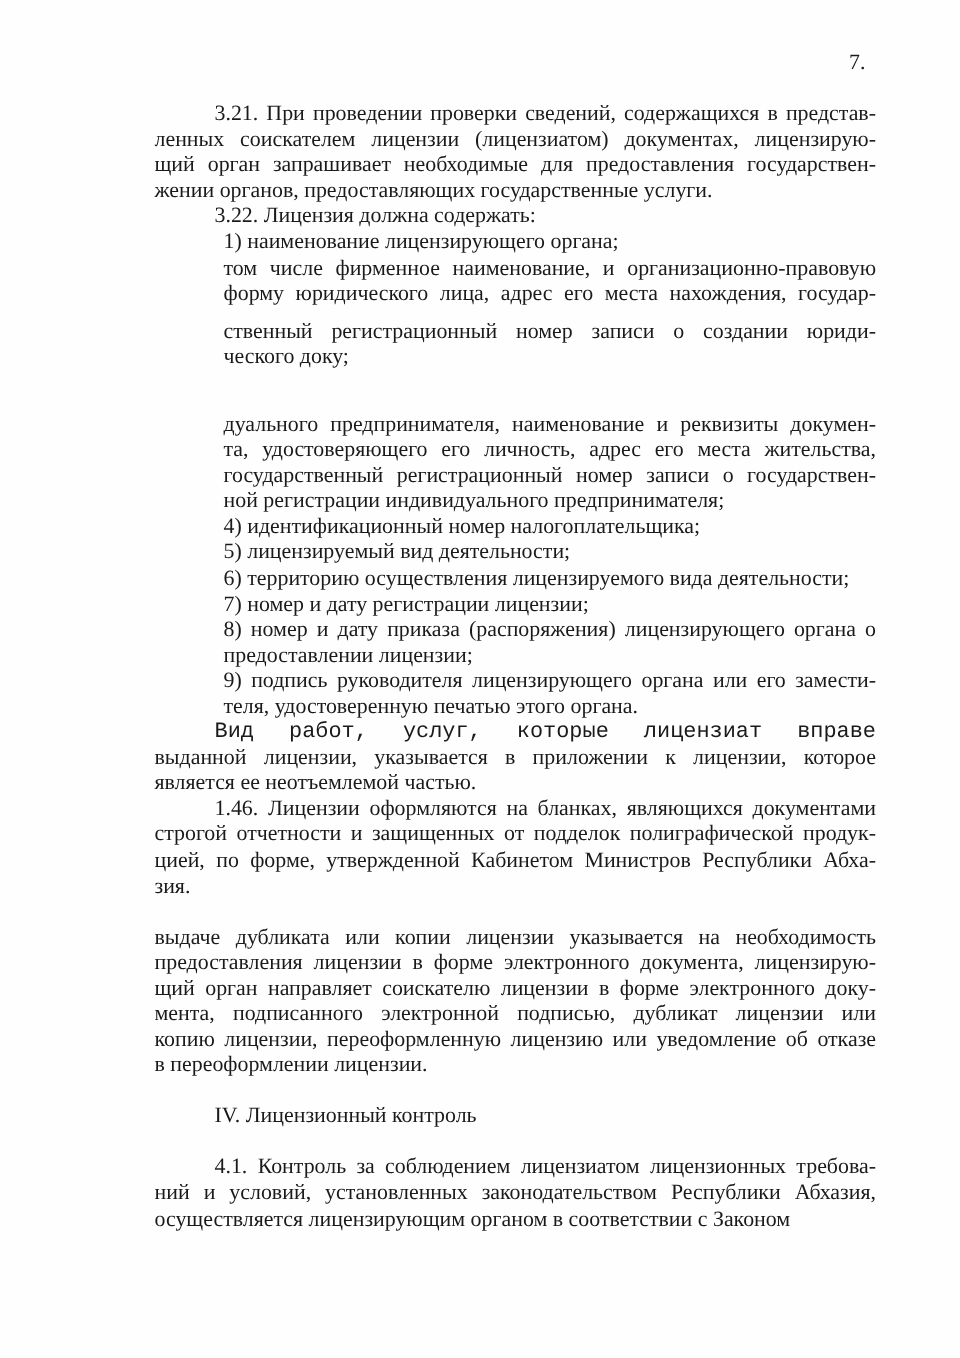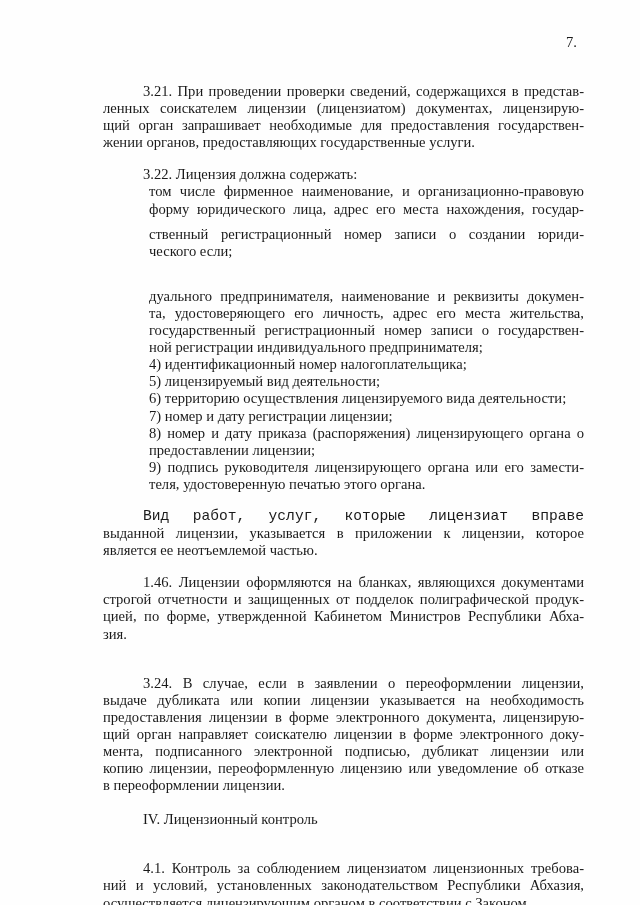--- a/index.html
+++ b/index.html
@@ -16,21 +16,21 @@
     font-size: 14.6px;
   }
   .body {
     position: absolute; left: 103px; top: 68px; width: 481px;
   }
   .line {
     height: 17.1px; line-height: 17.1px; white-space: nowrap;
     text-align: justify; text-align-last: justify;
   }
   .line.last { text-align-last: left; }
-  .ind { padding-left: 40px; margin-top: 15px; }
+  .ind { padding-left: 40px; }
   .li  { padding-left: 46px; }
   .heading {
     font-weight: normal; padding-left: 40px;
     height: 17.1px; line-height: 17.1px;
   }
   .gap { height: 17px; }
 </style>
 </head>
 <body>
 
@@ -42,24 +42,27 @@
       <div class="line ind" style="white-space: normal; overflow: hidden;">3.21. При проведении проверки сведений, содержащихся в представ-</div>
       <div class="line" style="white-space: normal; overflow: hidden;">ленных соискателем лицензии (лицензиатом) документах, лицензирую-</div>
       <div class="line" style="white-space: normal; overflow: hidden;">щий орган запрашивает необходимые для предоставления государствен-</div>
       <div class="line last">жении органов, предоставляющих государственные услуги.</div>
     </div>
 
     <div>
       <div class="line last ind">3.22. Лицензия должна содержать:</div>
 
       <div>
+        <div class="line last li">1) наименование лицензирующего органа;</div>
+      </div>
+      <div>
         <div class="line li" style="white-space: normal; overflow: hidden;">том числе фирменное наименование, и организационно-правовую</div>
         <div class="line li" style="white-space: normal; overflow: hidden;">форму юридического лица, адрес его места нахождения, государ-</div>
         <div class="line li" style="white-space: normal; overflow: hidden; margin-top: 8px;">ственный регистрационный номер записи о создании юриди-</div>
-        <div class="line last li">ческого если;</div>
+        <div class="line last li">ческого доку;</div>
       </div>
       <div>
         <div class="line li" style="white-space: normal; overflow: hidden; margin-top: 28px;">дуального предпринимателя, наименование и реквизиты докумен-</div>
         <div class="line li" style="white-space: normal; overflow: hidden;">та, удостоверяющего его личность, адрес его места жительства,</div>
         <div class="line li" style="white-space: normal; overflow: hidden;">государственный регистрационный номер записи о государствен-</div>
         <div class="line last li">ной регистрации индивидуального предпринимателя;</div>
       </div>
       <div>
         <div class="line last li">4) идентификационный номер налогоплательщика;</div>
       </div>
@@ -91,21 +94,20 @@
     <div>
       <div class="line ind" style="white-space: normal; overflow: hidden;">1.46. Лицензии оформляются на бланках, являющихся документами</div>
       <div class="line" style="white-space: normal; overflow: hidden;">строгой отчетности и защищенных от подделок полиграфической продук-</div>
       <div class="line" style="white-space: normal; overflow: hidden;">цией, по форме, утвержденной Кабинетом Министров Республики Абха-</div>
       <div class="line last">зия.</div>
     </div>
 
     <div class="gap"></div>
 
     <div>
-      <div class="line ind" style="white-space: normal; overflow: hidden;">3.24. В случае, если в заявлении о переоформлении лицензии,</div>
       <div class="line" style="white-space: normal; overflow: hidden;">выдаче дубликата или копии лицензии указывается на необходимость</div>
       <div class="line" style="white-space: normal; overflow: hidden;">предоставления лицензии в форме электронного документа, лицензирую-</div>
       <div class="line" style="white-space: normal; overflow: hidden;">щий орган направляет соискателю лицензии в форме электронного доку-</div>
       <div class="line" style="white-space: normal; overflow: hidden;">мента, подписанного электронной подписью, дубликат лицензии или</div>
       <div class="line" style="white-space: normal; overflow: hidden;">копию лицензии, переоформленную лицензию или уведомление об отказе</div>
       <div class="line last">в переоформлении лицензии.</div>
     </div>
 
     <div class="gap"></div>
 

